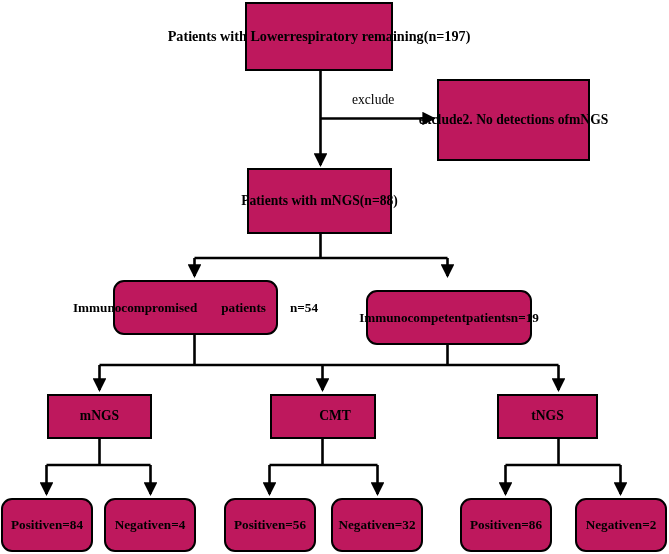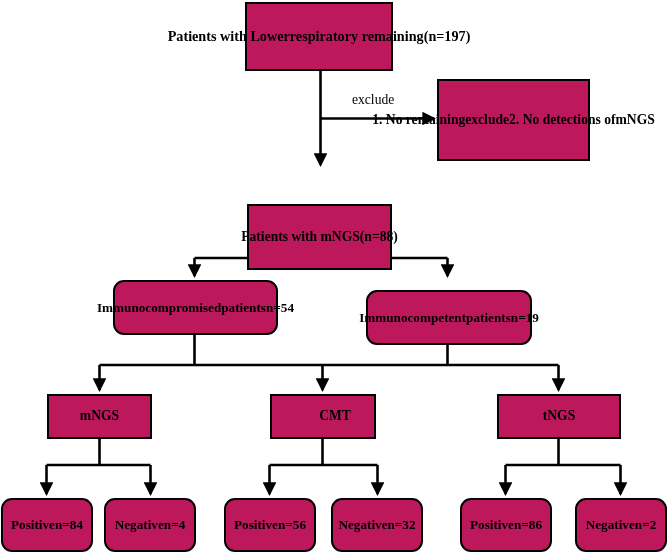--- a/index.html
+++ b/index.html
@@ -43,30 +43,30 @@
   }
   .node .line {
     display: block;
     white-space: nowrap;
   }
   .node.sq-thick { border-width: 2.5px; }
 
   
   #node-source      { left: 245px; top: 2px;   width: 148px; height: 69px;  font-size: 14.2px; }
   #node-excluded    { left: 437px; top: 79px;  width: 153px; height: 82px;  font-size: 13.6px; }
-  #node-included    { left: 247px; top: 168px; width: 145px; height: 66px;  font-size: 13.6px; margin-top: 36px; }
+  #node-included    { left: 247px; top: 168px; width: 145px; height: 66px;  font-size: 13.6px; }
 
   
-  #node-immunocompromised { left: 113px; top: 280px; width: 165px; height: 55px; font-size: 13.2px; }
+  #node-immunocompromised { left: 113px; top: 280px; width: 165px; height: 55px; font-size: 13.2px; gap: 24px; }
   #node-immunocompetent   { left: 366px; top: 280px; width: 166px; height: 55px; font-size: 13.2px; margin-top: 10px; }
 
   
   #node-mngs { left: 47px;  top: 394px; width: 105px; height: 45px; font-size: 13.6px; }
   #node-cmt  { left: 270px; top: 394px; width: 106px; height: 45px; font-size: 13.6px; padding-left: 24px; }
-  #node-tngs { left: 497px; top: 394px; width: 124px; height: 45px; font-size: 13.6px; }
+  #node-tngs { left: 497px; top: 394px; width: 101px; height: 45px; font-size: 13.6px; }
 
   
   #node-mngs-pos { left: 1px;   top: 498px; width: 92px;  height: 54px; font-size: 13.2px; }
   #node-mngs-neg { left: 104px; top: 498px; width: 92px;  height: 54px; font-size: 13.2px; }
   #node-cmt-pos  { left: 224px; top: 498px; width: 92px;  height: 54px; font-size: 13.2px; }
   #node-cmt-neg  { left: 331px; top: 498px; width: 92px;  height: 54px; font-size: 13.2px; }
   #node-tngs-pos { left: 460px; top: 498px; width: 92px;  height: 54px; font-size: 13.2px; }
   #node-tngs-neg { left: 575px; top: 498px; width: 92px;  height: 54px; font-size: 13.2px; }
 
   .edge-label {
@@ -125,21 +125,20 @@
     </g>
   </svg>
 
   <div class="node sq-thick" id="node-source">
     <span class="line">Patients with Lower</span>
     <span class="line">respiratory remaining</span>
     <span class="line">(n=197)</span>
   </div>
 
   <div class="node sq-thick" id="node-excluded">
-    <span class="line">1. No remaining</span>
     <span class="line">exclude</span>
     <span class="line">2. No detections of</span>
     <span class="line">mNGS</span>
   </div>
 
   <div class="edge-label" id="label-exclude">exclude</div>
 
   <div class="node sq-thick" id="node-included">
     <span class="line">Patients with mNGS</span>
     <span class="line">(n=88)</span>

